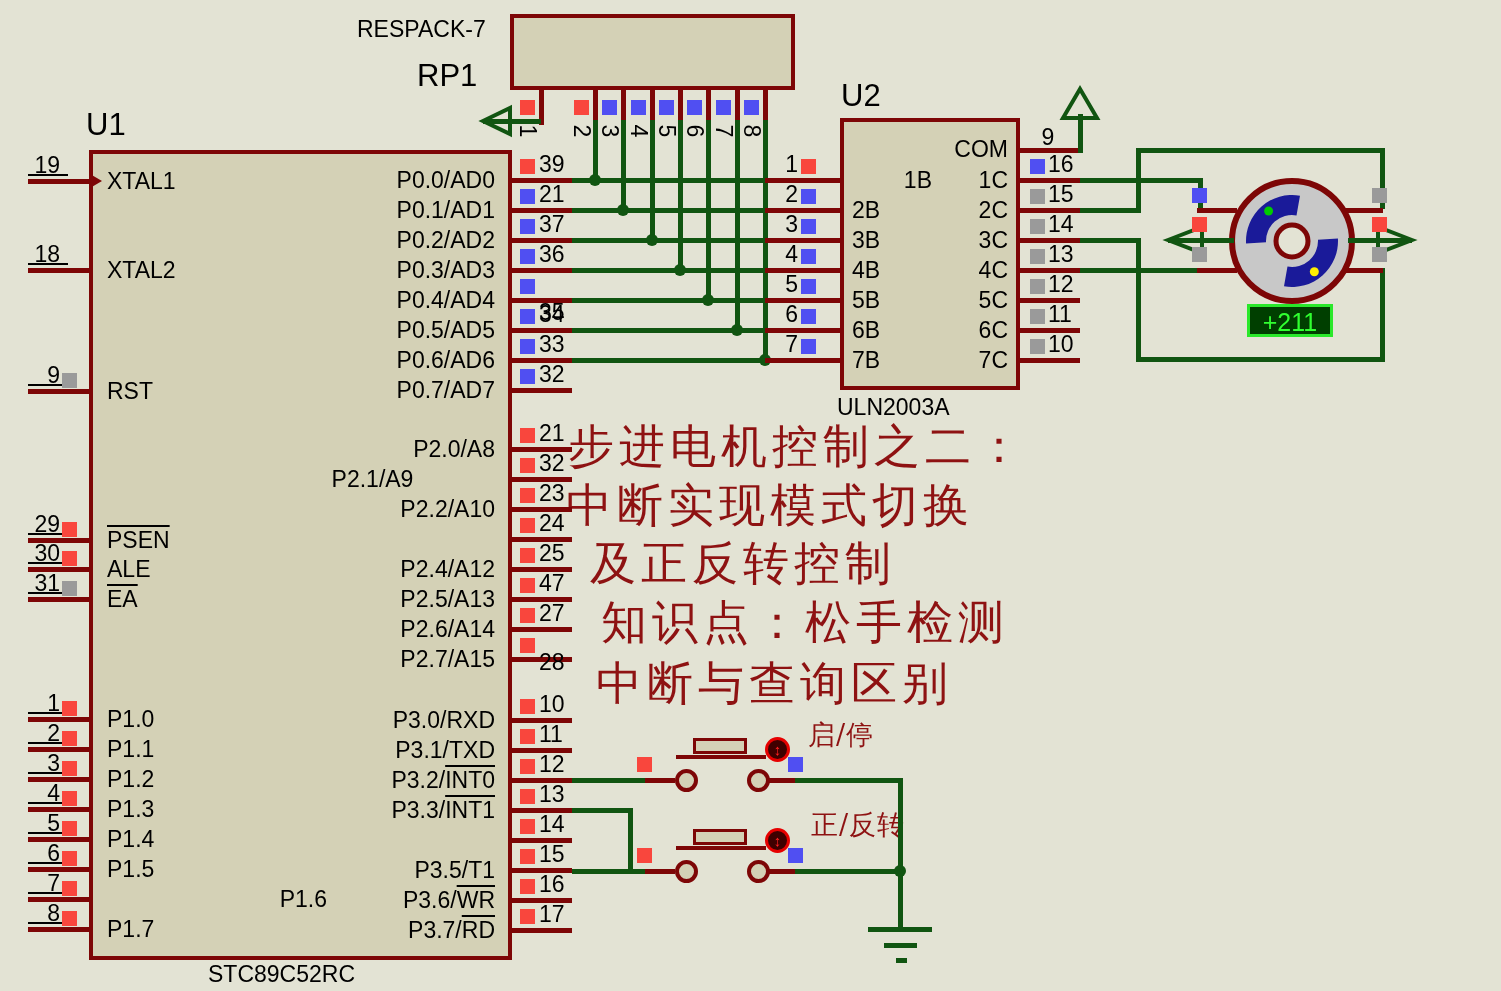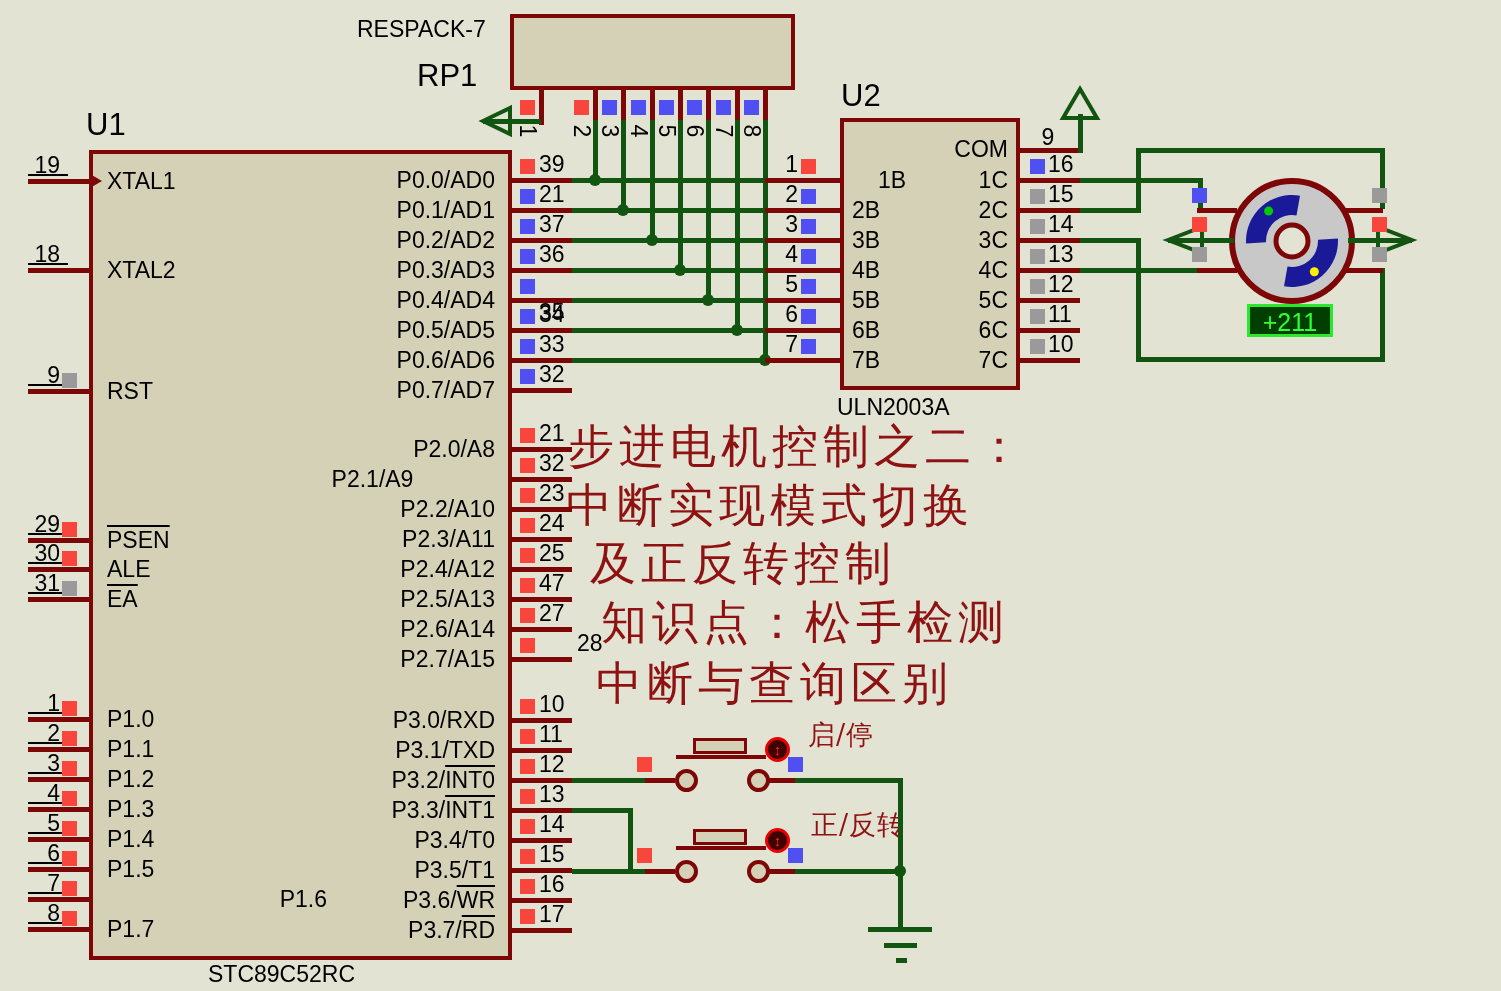--- a/index.html
+++ b/index.html
@@ -176,57 +176,55 @@
     <div class="abs sq" style="left: 520px; top: 458px; background: rgb(249, 70, 61);"></div>
     <div class="abs t" style="left: 539px; top: 450px; width: 60px;">32</div>
     <div class="abs t" style="left: 250px; top: 466px; width: 245px; text-align: center;">P2.1/A9</div>
     <div class="abs " style="left: 512px; top: 507px; width: 60px; height: 5px; background: rgb(125, 6, 6);"></div>
     <div class="abs sq" style="left: 520px; top: 488px; background: rgb(249, 70, 61);"></div>
     <div class="abs t" style="left: 539px; top: 480px; width: 60px;">23</div>
     <div class="abs t" style="left: 250px; top: 496px; width: 245px; text-align: right;">P2.2/A10</div>
     <div class="abs " style="left: 512px; top: 537px; width: 60px; height: 5px; background: rgb(125, 6, 6);"></div>
     <div class="abs sq" style="left: 520px; top: 518px; background: rgb(249, 70, 61);"></div>
     <div class="abs t" style="left: 539px; top: 510px; width: 60px;">24</div>
-    <div class="abs t" style="left: 250px; top: 526px; width: 245px; text-align: right;">P2.3/A11</div>
     <div class="abs " style="left: 512px; top: 567px; width: 60px; height: 5px; background: rgb(125, 6, 6);"></div>
     <div class="abs sq" style="left: 520px; top: 548px; background: rgb(249, 70, 61);"></div>
     <div class="abs t" style="left: 539px; top: 540px; width: 60px;">25</div>
     <div class="abs t" style="left: 250px; top: 556px; width: 245px; text-align: right;">P2.4/A12</div>
     <div class="abs " style="left: 512px; top: 597px; width: 60px; height: 5px; background: rgb(125, 6, 6);"></div>
     <div class="abs sq" style="left: 520px; top: 578px; background: rgb(249, 70, 61);"></div>
     <div class="abs t" style="left: 539px; top: 570px; width: 60px;">47</div>
     <div class="abs t" style="left: 250px; top: 586px; width: 245px; text-align: right;">P2.5/A13</div>
     <div class="abs " style="left: 512px; top: 627px; width: 60px; height: 5px; background: rgb(125, 6, 6);"></div>
     <div class="abs sq" style="left: 520px; top: 608px; background: rgb(249, 70, 61);"></div>
     <div class="abs t" style="left: 539px; top: 600px; width: 60px;">27</div>
     <div class="abs t" style="left: 250px; top: 616px; width: 245px; text-align: right;">P2.6/A14</div>
     <div class="abs " style="left: 512px; top: 657px; width: 60px; height: 5px; background: rgb(125, 6, 6);"></div>
     <div class="abs sq" style="left: 520px; top: 638px; background: rgb(249, 70, 61);"></div>
-    <div class="abs t" style="left: 539px; top: 630px; width: 60px; margin-left: 38px;">28</div>
+    <div class="abs t" style="left: 539px; top: 649px; width: 60px;">28</div>
     <div class="abs t" style="left: 250px; top: 646px; width: 245px; text-align: right;">P2.7/A15</div>
     <div class="abs " style="left: 512px; top: 718px; width: 60px; height: 5px; background: rgb(125, 6, 6);"></div>
     <div class="abs sq" style="left: 520px; top: 699px; background: rgb(249, 70, 61);"></div>
     <div class="abs t" style="left: 539px; top: 691px; width: 60px;">10</div>
     <div class="abs t" style="left: 250px; top: 707px; width: 245px; text-align: right;">P3.0/RXD</div>
     <div class="abs " style="left: 512px; top: 748px; width: 60px; height: 5px; background: rgb(125, 6, 6);"></div>
     <div class="abs sq" style="left: 520px; top: 729px; background: rgb(249, 70, 61);"></div>
     <div class="abs t" style="left: 539px; top: 721px; width: 60px;">11</div>
     <div class="abs t" style="left: 250px; top: 737px; width: 245px; text-align: right;">P3.1/TXD</div>
     <div class="abs " style="left: 512px; top: 778px; width: 60px; height: 5px; background: rgb(125, 6, 6);"></div>
     <div class="abs sq" style="left: 520px; top: 759px; background: rgb(249, 70, 61);"></div>
     <div class="abs t" style="left: 539px; top: 751px; width: 60px;">12</div>
     <div class="abs t" style="left: 250px; top: 767px; width: 245px; text-align: right;">P3.2/<span class="ov">INT0</span></div>
     <div class="abs " style="left: 512px; top: 808px; width: 60px; height: 5px; background: rgb(125, 6, 6);"></div>
     <div class="abs sq" style="left: 520px; top: 789px; background: rgb(249, 70, 61);"></div>
     <div class="abs t" style="left: 539px; top: 781px; width: 60px;">13</div>
     <div class="abs t" style="left: 250px; top: 797px; width: 245px; text-align: right;">P3.3/<span class="ov">INT1</span></div>
     <div class="abs " style="left: 512px; top: 838px; width: 60px; height: 5px; background: rgb(125, 6, 6);"></div>
     <div class="abs sq" style="left: 520px; top: 819px; background: rgb(249, 70, 61);"></div>
     <div class="abs t" style="left: 539px; top: 811px; width: 60px;">14</div>
-    <div class="abs t" style="left: 250px; top: 827px; width: 245px; text-align: right;">P3.4/T0</div>
     <div class="abs " style="left: 512px; top: 868px; width: 60px; height: 5px; background: rgb(125, 6, 6);"></div>
     <div class="abs sq" style="left: 520px; top: 849px; background: rgb(249, 70, 61);"></div>
     <div class="abs t" style="left: 539px; top: 841px; width: 60px;">15</div>
     <div class="abs t" style="left: 250px; top: 857px; width: 245px; text-align: right;">P3.5/T1</div>
     <div class="abs " style="left: 512px; top: 898px; width: 60px; height: 5px; background: rgb(125, 6, 6);"></div>
     <div class="abs sq" style="left: 520px; top: 879px; background: rgb(249, 70, 61);"></div>
     <div class="abs t" style="left: 539px; top: 871px; width: 60px;">16</div>
     <div class="abs t" style="left: 250px; top: 887px; width: 245px; text-align: right;">P3.6/<span class="ov">WR</span></div>
     <div class="abs " style="left: 512px; top: 928px; width: 60px; height: 5px; background: rgb(125, 6, 6);"></div>
     <div class="abs sq" style="left: 520px; top: 909px; background: rgb(249, 70, 61);"></div>
@@ -280,21 +278,21 @@
     <div class="abs " style="left: 572px; top: 268px; width: 193px; height: 5px; background: rgb(17, 85, 17);"></div>
     <div class="abs " style="left: 765px; top: 268px; width: 75px; height: 5px; background: rgb(125, 6, 6);"></div>
     <div class="abs " style="left: 572px; top: 298px; width: 193px; height: 5px; background: rgb(17, 85, 17);"></div>
     <div class="abs " style="left: 765px; top: 298px; width: 75px; height: 5px; background: rgb(125, 6, 6);"></div>
     <div class="abs " style="left: 572px; top: 328px; width: 193px; height: 5px; background: rgb(17, 85, 17);"></div>
     <div class="abs " style="left: 765px; top: 328px; width: 75px; height: 5px; background: rgb(125, 6, 6);"></div>
     <div class="abs " style="left: 572px; top: 358px; width: 193px; height: 5px; background: rgb(17, 85, 17);"></div>
     <div class="abs " style="left: 765px; top: 358px; width: 75px; height: 5px; background: rgb(125, 6, 6);"></div>
     <div class="abs t" style="left: 758px; top: 151px; width: 40px; text-align: right;">1</div>
     <div class="abs sq" style="left: 801px; top: 159px; background: rgb(249, 70, 61);"></div>
-    <div class="abs t" style="left: 852px; top: 167px; width: 80px; text-align: center;">1B</div>
+    <div class="abs t" style="left: 852px; top: 167px; width: 80px; text-align: right;">1B</div>
     <div class="abs t" style="left: 758px; top: 181px; width: 40px; text-align: right;">2</div>
     <div class="abs sq" style="left: 801px; top: 189px; background: rgb(80, 79, 242);"></div>
     <div class="abs t" style="left: 852px; top: 197px; width: 80px; text-align: left;">2B</div>
     <div class="abs t" style="left: 758px; top: 211px; width: 40px; text-align: right;">3</div>
     <div class="abs sq" style="left: 801px; top: 219px; background: rgb(80, 79, 242);"></div>
     <div class="abs t" style="left: 852px; top: 227px; width: 80px; text-align: left;">3B</div>
     <div class="abs t" style="left: 758px; top: 241px; width: 40px; text-align: right;">4</div>
     <div class="abs sq" style="left: 801px; top: 249px; background: rgb(80, 79, 242);"></div>
     <div class="abs t" style="left: 852px; top: 257px; width: 80px; text-align: left;">4B</div>
     <div class="abs t" style="left: 758px; top: 271px; width: 40px; text-align: right;">5</div>

